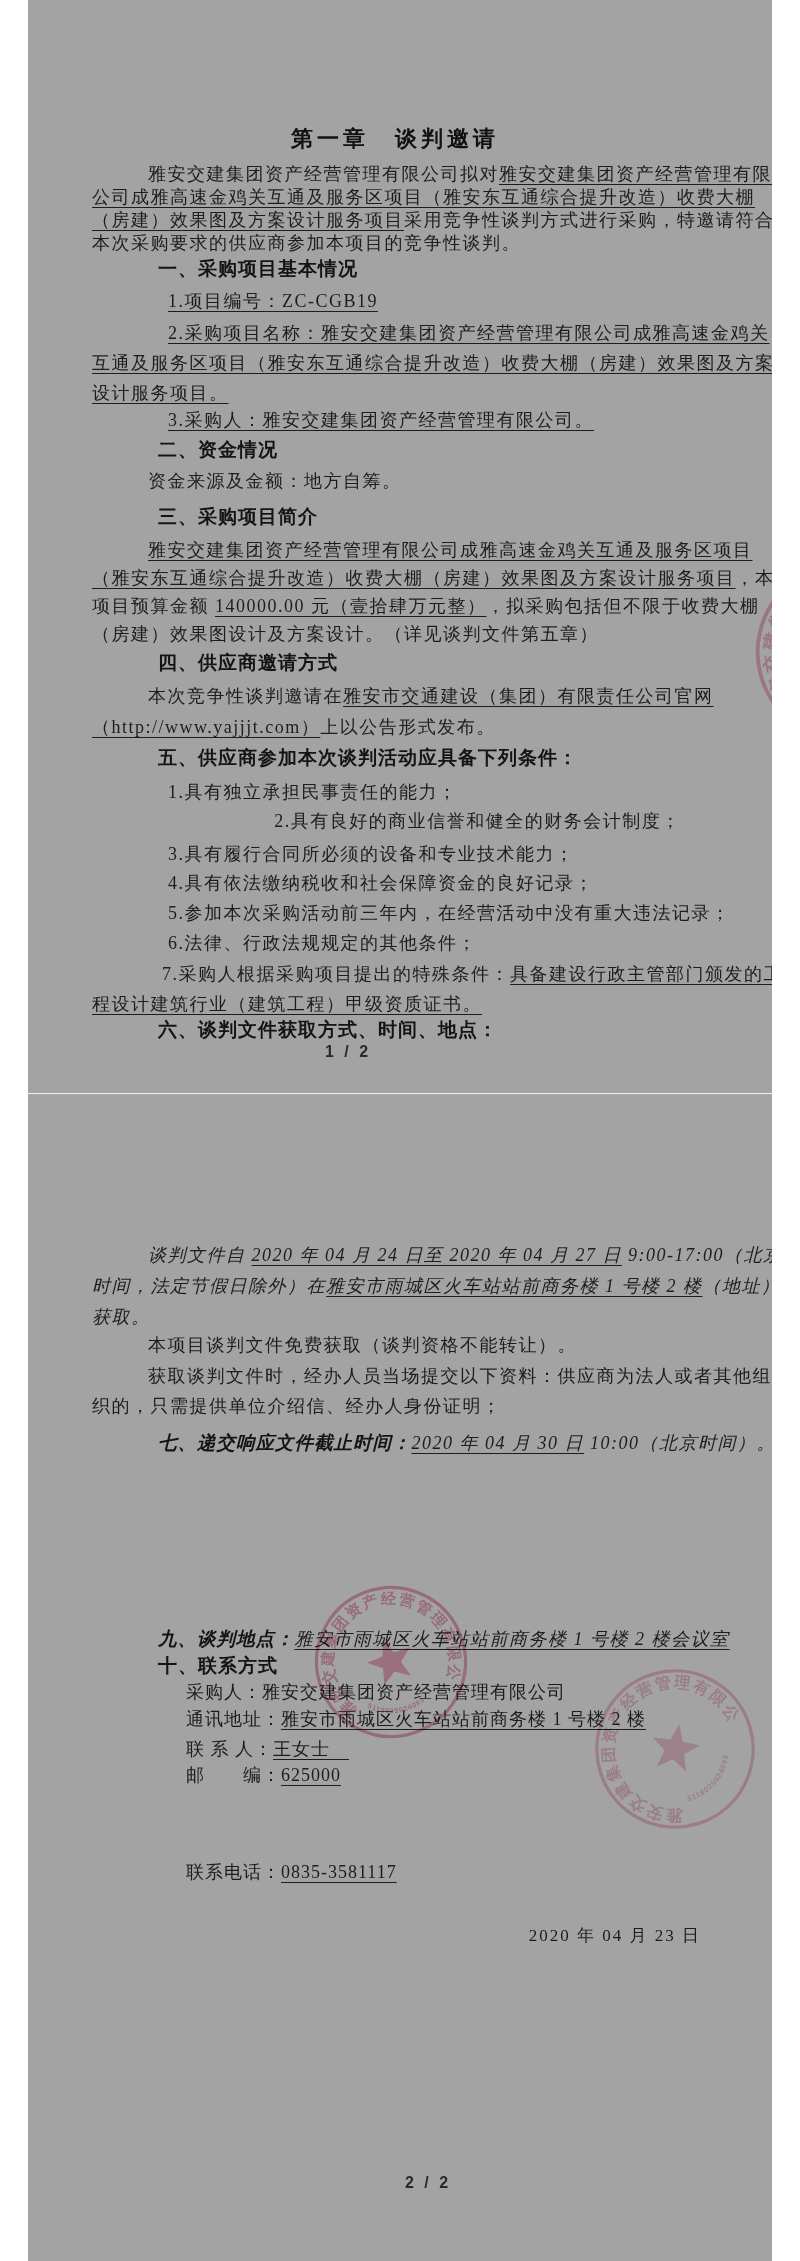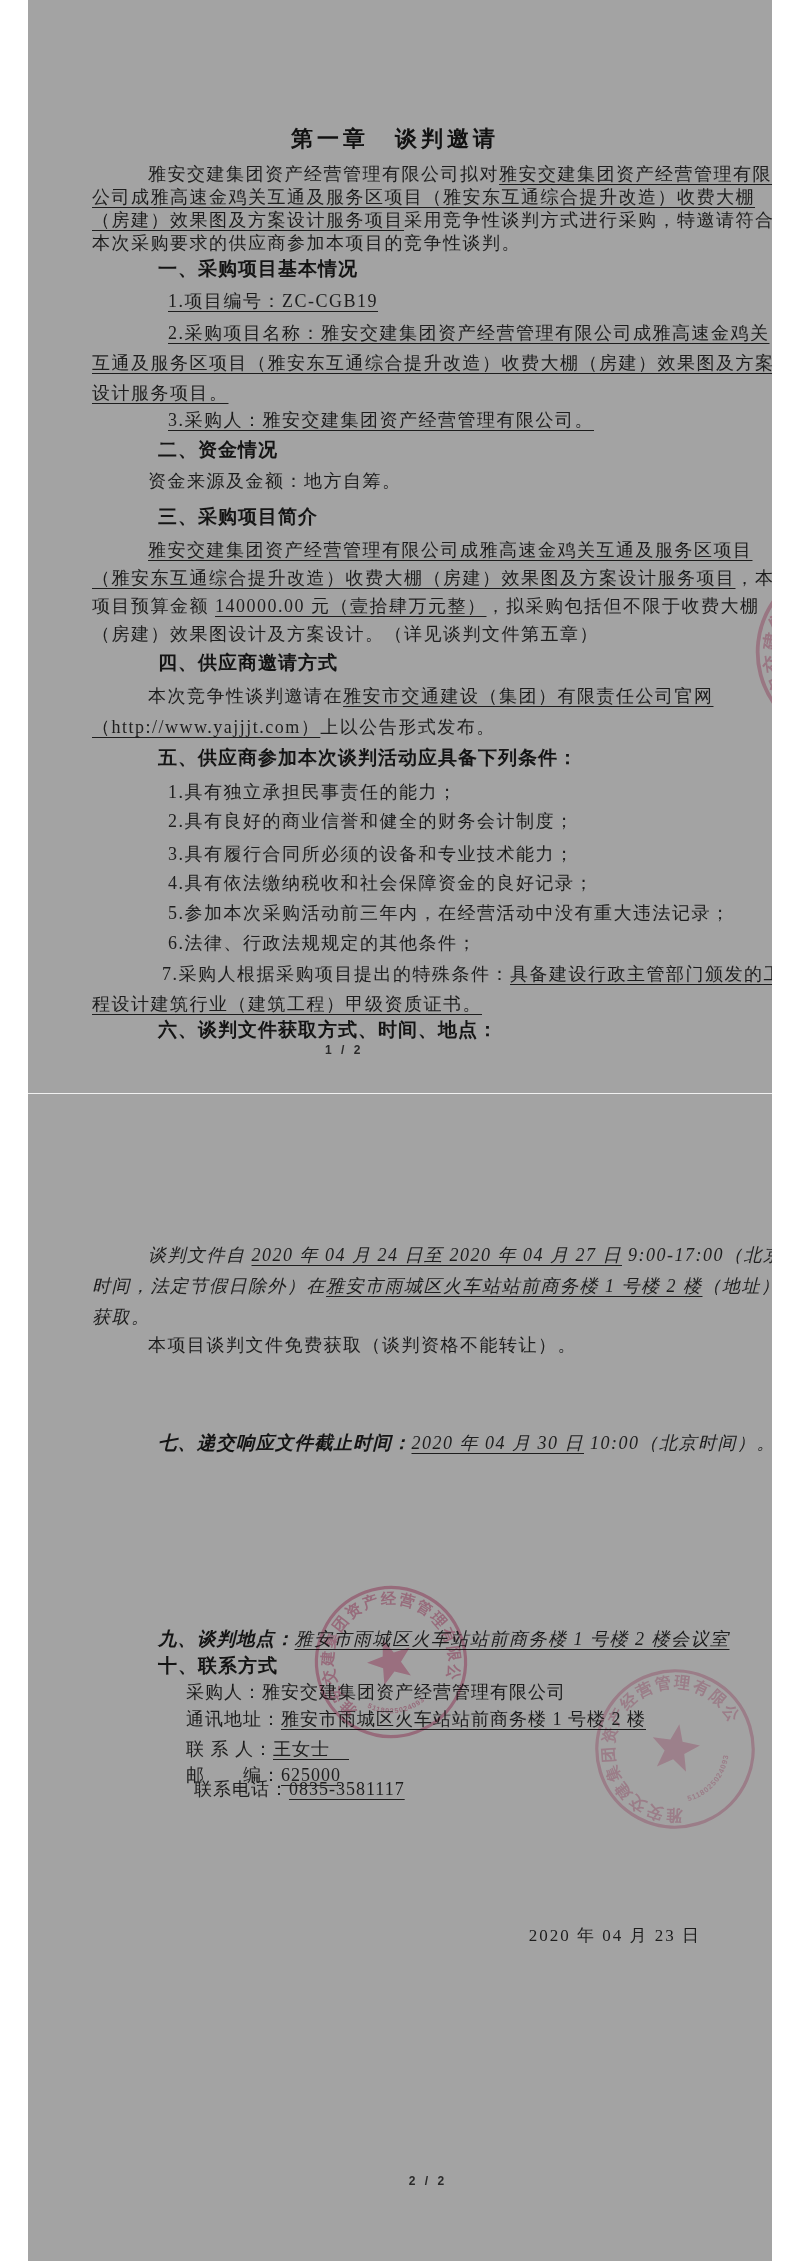--- a/index.html
+++ b/index.html
@@ -25,21 +25,21 @@
   .lbl{
     font-family:"Liberation Sans","DejaVu Sans",sans-serif;
     font-weight:700;letter-spacing:1px;color:#141414;font-size:18.5px;
   }
   .hd-inline{text-indent:66px;font-style:italic;}
   .u, .u span{text-decoration:underline;text-decoration-thickness:1px;text-underline-offset:4px;}
   [data-bind-rich] span.u{text-decoration:underline;text-decoration-thickness:1px;text-underline-offset:4px;}
   .contact{left:158px;width:560px;font-size:18px;line-height:26px;letter-spacing:1px;}
   .pg-num{
     position:absolute;font-family:"Liberation Sans","DejaVu Sans",sans-serif;
-    font-weight:700;font-size:12px;letter-spacing:3px;color:#2a2a2a;
+    font-weight:700;font-size:16px;letter-spacing:3px;color:#2a2a2a;
   }
   .date-line{text-align:right;padding-right:86px;box-sizing:border-box;font-size:17px;letter-spacing:2px;}
   .page-divider{position:absolute;left:0;top:1093px;width:800px;height:1px;background:#f1f1f1;}
   .stamp{position:absolute;mix-blend-mode:multiply;pointer-events:none;}
   .stamp text{font-family:"Liberation Sans","DejaVu Sans",sans-serif;font-weight:700;}
 </style>
 </head>
 <body>
 
 <div class="page">
@@ -57,47 +57,48 @@
   <div class="blk para" style="top:468px;line-height:26px;" data-bind="document.page1.s2_body">资金来源及金额：地方自筹。</div>
 
   <div class="blk hd" style="top:504px;" data-bind="document.page1.s3_heading">三、采购项目简介</div>
   <div class="blk para" style="top:536px;line-height:28px;" data-bind-rich="document.page1.s3_body"><span class="u">雅安交建集团资产经营管理有限公司成雅高速金鸡关互通及服务区项目（雅安东互通综合提升改造）收费大棚（房建）效果图及方案设计服务项目</span><span>，本项目预算金额 </span><span class="u">140000.00 元（壹拾肆万元整）</span><span>，拟采购包括但不限于收费大棚（房建）效果图设计及方案设计。（详见谈判文件第五章）</span></div>
 
   <div class="blk hd" style="top:650px;" data-bind="document.page1.s4_heading">四、供应商邀请方式</div>
   <div class="blk para" style="top:681px;line-height:31px;" data-bind-rich="document.page1.s4_body"><span>本次竞争性谈判邀请在</span><span class="u">雅安市交通建设（集团）有限责任公司官网（http://www.yajjjt.com）</span><span>上以公告形式发布。</span></div>
 
   <div class="blk hd" style="top:745px;" data-bind="document.page1.s5_heading">五、供应商参加本次谈判活动应具备下列条件：</div>
   <div class="blk item" style="top:779px;line-height:26px;" data-bind-rich="document.page1.s5_items.0"><span>1.具有独立承担民事责任的能力；</span></div>
-  <div class="blk item" style="top:808px;line-height:26px;" data-bind-rich="document.page1.s5_items.1"><span>2.具有良好的商业信誉和健全的财务会计制度；</span></div>
+  <div class="blk item" style="top:808px;line-height:26px;text-align:center;" data-bind-rich="document.page1.s5_items.1"><span>2.具有良好的商业信誉和健全的财务会计制度；</span></div>
   <div class="blk item" style="top:841px;line-height:26px;" data-bind-rich="document.page1.s5_items.2"><span>3.具有履行合同所必须的设备和专业技术能力；</span></div>
   <div class="blk item" style="top:870px;line-height:26px;" data-bind-rich="document.page1.s5_items.3"><span>4.具有依法缴纳税收和社会保障资金的良好记录；</span></div>
   <div class="blk item" style="top:900px;line-height:26px;" data-bind-rich="document.page1.s5_items.4"><span>5.参加本次采购活动前三年内，在经营活动中没有重大违法记录；</span></div>
   <div class="blk item" style="top:930px;line-height:26px;" data-bind-rich="document.page1.s5_items.5"><span>6.法律、行政法规规定的其他条件；</span></div>
   <div class="blk" style="top:959px;line-height:30px;text-indent:70px;" data-bind-rich="document.page1.s5_items.6"><span>7.采购人根据采购项目提出的特殊条件：</span><span class="u">具备建设行政主管部门颁发的工程设计建筑行业（建筑工程）甲级资质证书。</span></div>
 
   <div class="blk hd" style="top:1017px;" data-bind="document.page1.s6_heading">六、谈判文件获取方式、时间、地点：</div>
   <div class="pg-num" style="left:297px;top:1043px;" data-bind="document.page1.footer">1 / 2</div>
 
   <div class="page-divider"></div>
 
   <div class="blk para" style="top:1240px;line-height:31px;font-style:italic;" data-bind-rich="document.page2.para_obtain"><span>谈判文件自 </span><span class="u">2020 年 04 月 24 日至 2020 年 04 月 27 日</span><span> 9:00-17:00（北京时间，法定节假日除外）在</span><span class="u">雅安市雨城区火车站站前商务楼 1 号楼 2 楼</span><span>（地址）获取。</span></div>
   <div class="blk para" style="top:1331px;line-height:28px;" data-bind="document.page2.para_free">本项目谈判文件免费获取（谈判资格不能转让）。</div>
+  <div class="blk para" style="top:1361px;line-height:30px;" data-bind="document.page2.para_materials">获取谈判文件时，经办人员当场提交以下资料：供应商为法人或者其他组织的，只需提供单位介绍信、经办人身份证明；</div>
 
   <div class="blk hd-inline" style="top:1428px;line-height:30px;"><span class="lbl" data-bind="document.page2.s7_label">七、递交响应文件截止时间：</span><span data-bind-rich="document.page2.s7_value"><span class="u">2020 年 04 月 30 日</span><span> 10:00（北京时间）。</span></span></div>
 
 
   <div class="blk hd-inline" style="top:1624px;line-height:30px;"><span class="lbl" data-bind="document.page2.s9_label">九、谈判地点：</span><span data-bind-rich="document.page2.s9_value"><span class="u">雅安市雨城区火车站站前商务楼 1 号楼 2 楼会议室</span></span></div>
 
   <div class="blk hd" style="top:1653px;" data-bind="document.page2.s10_heading">十、联系方式</div>
 
   <div class="blk contact" style="top:1679px;" data-bind-rich="document.page2.contacts.0"><span>采购人：</span><span>雅安交建集团资产经营管理有限公司</span></div>
   <div class="blk contact" style="top:1706px;" data-bind-rich="document.page2.contacts.1"><span>通讯地址：</span><span class="u">雅安市雨城区火车站站前商务楼 1 号楼 2 楼</span></div>
   <div class="blk contact" style="top:1736px;" data-bind-rich="document.page2.contacts.2"><span>联 系 人：</span><span class="u">王女士　</span></div>
   <div class="blk contact" style="top:1762px;" data-bind-rich="document.page2.contacts.3"><span>邮　　编：</span><span class="u">625000</span></div>
-  <div class="blk contact" style="top:1776px;margin-left:8px;" data-bind-rich="document.page2.contacts.4"><span>联系电话：</span><span class="u">0835-3581117</span></div>
+  <div class="blk contact" style="top:1859px;" data-bind-rich="document.page2.contacts.4"><span>联系电话：</span><span class="u">0835-3581117</span></div>
 
   <div class="blk date-line" style="top:1921px;" data-bind="document.page2.date">2020 年  04 月  23 日</div>
   <div class="pg-num" style="left:0;top:2174px;width:800px;text-align:center;" data-bind="document.page2.footer">2 / 2</div>
 
   <svg class="stamp" style="left:723px;top:557px;width:190px;height:190px;opacity:.5;transform:rotate(-15deg);" viewBox="0 0 200 200">
     <circle cx="100" cy="100" r="93" fill="none" stroke="#e0719a" stroke-width="4"></circle>
     <path id="s1-ring" d="M 41.3 143.5 A 73 73 0 1 1 158.7 143.5" fill="none"></path>
     <text font-size="19" letter-spacing="2.5" fill="#e0719a">
       <textPath href="#s1-ring" startOffset="2" data-bind="document.stamps.ring_text">雅安交建集团资产经营管理有限公司</textPath>
     </text>

